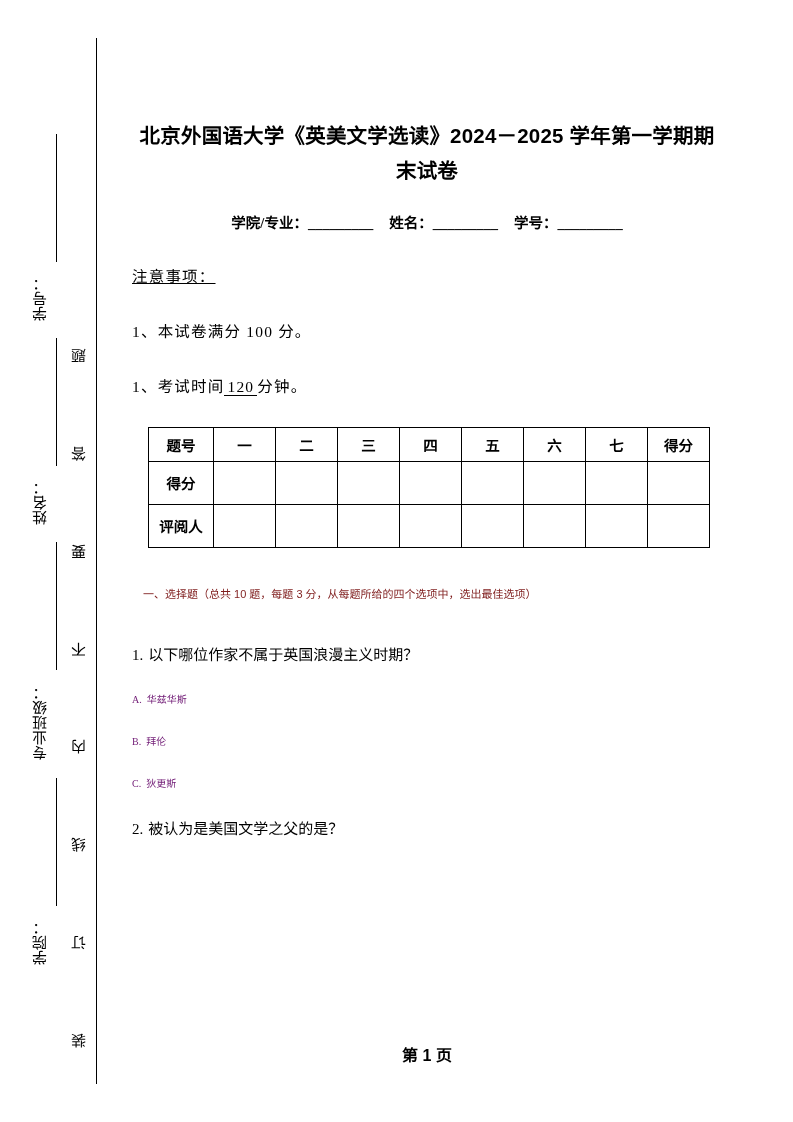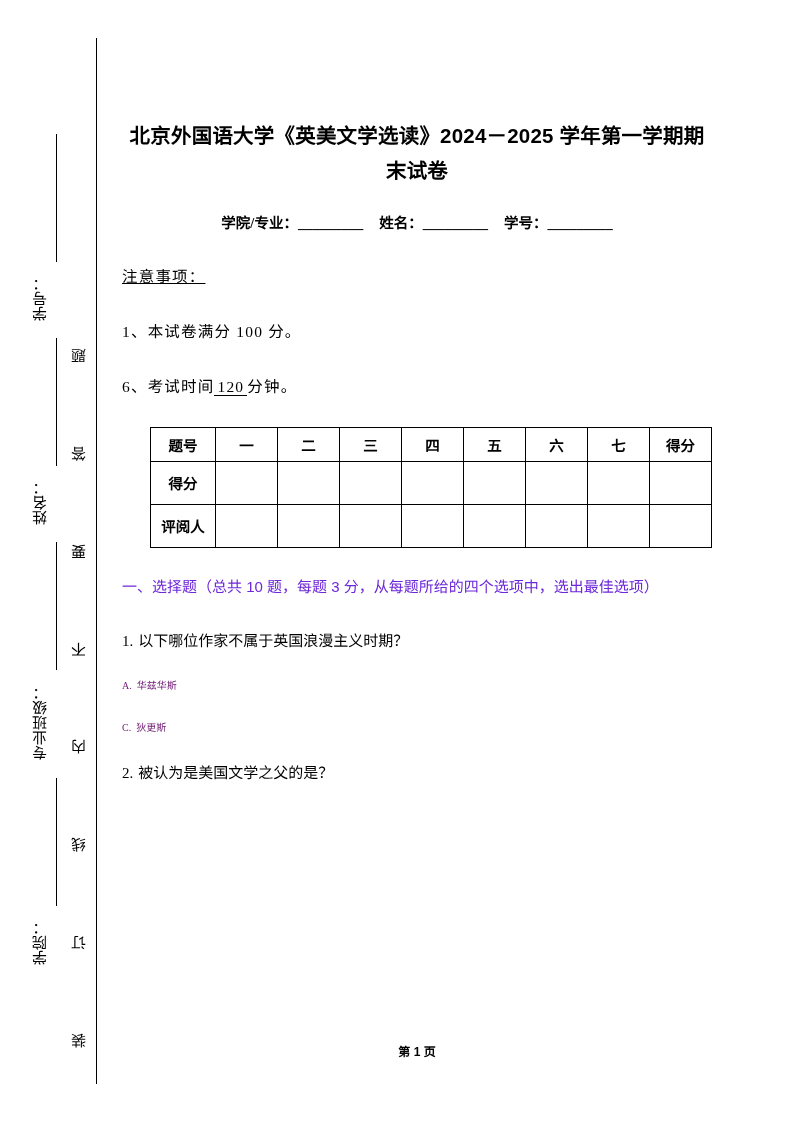--- a/index.html
+++ b/index.html
@@ -87,21 +87,21 @@
     font-size: 15px;
     color: #000;
     writing-mode: vertical-rl;
     transform: rotate(180deg);
     white-space: nowrap;
   }
 
   
   .body-col {
     position: absolute;
-    left: 122px;
+    left: 132px;
     top: 0;
     width: 590px;
     height: 966px;
   }
 
   .doc-title {
     margin: 0;
     padding-top: 118px;
     font-family: "Liberation Sans", "DejaVu Sans", sans-serif;
     font-size: 20.5px;
@@ -142,46 +142,46 @@
   .ul-val {
     border-bottom: 1.2px solid #000;
     padding: 0 3px;
   }
 
   
   .score-table-wrap { padding-top: 31px; }
   table.score-table {
     border-collapse: collapse;
     width: 561px;
-    margin-left: 28px;
+    margin-left: 16px;
     table-layout: fixed;
   }
   table.score-table td {
     border: 1.1px solid #000;
     text-align: center;
     vertical-align: middle;
     font-family: "Liberation Sans", "DejaVu Sans", sans-serif;
     font-weight: bold;
     font-size: 14.5px;
     color: #000;
     padding: 0;
   }
   table.score-table tr.row-head td { height: 33px; }
   table.score-table tr.row-body td { height: 42px; }
   table.score-table col.c-first { width: 65px; }
   table.score-table col.c-rest  { width: 62px; }
 
   
   .section-head {
-    margin: 0;
+    margin: 11px;
     padding-top: 24px;
     font-family: "Liberation Sans", "DejaVu Sans", sans-serif;
-    font-size: 15px;
+    font-size: 11px;
     line-height: 2.05;
-    color: #6d28d9;
+    color: #7f1d1d;
     text-align: justify;
   }
   .question {
     margin: 0;
     padding-top: 27px;
     font-family: "Liberation Sans", "DejaVu Sans", sans-serif;
     font-size: 15px;
     color: #000;
   }
   .option {
@@ -197,21 +197,21 @@
   }
 
   .page-footer {
     position: absolute;
     left: 0;
     top: 1042px;
     width: 590px;
     text-align: center;
     font-family: "Liberation Sans", "DejaVu Sans", sans-serif;
     font-weight: bold;
-    font-size: 12px;
+    font-size: 16px;
     color: #000;
   }
 </style>
 </head>
 <body>
 
 <div class="page">
 
   <div class="sidebar">
 
@@ -259,21 +259,21 @@
 
     <p class="id-line">
       <span>学院/专业：</span><span>_________</span><span class="gap"></span><span>姓名：</span><span>_________</span><span class="gap"></span><span>学号：</span><span>_________</span>
     </p>
 
     <p class="notice-head">注意事项：</p>
 
     <p class="notice-item">1、本试卷满分 100 分。</p>
 
     <p class="notice-item">
-      <span>6、考试时间</span><span class="ul-val">120</span><span>分钟。</span>
+      <span>1、考试时间</span><span class="ul-val">120</span><span>分钟。</span>
     </p>
 
     <div class="score-table-wrap">
       <table class="score-table">
         <colgroup>
           <col class="c-first">
             <col class="c-rest">
             <col class="c-rest">
             <col class="c-rest">
           <col class="c-rest">
@@ -323,20 +323,23 @@
     <p class="section-head">一、选择题（总共 10 题，每题 3 分，从每题所给的四个选项中，选出最佳选项）</p>
 
     <p class="question">
       <span class="opt-key">1.</span><span>以下哪位作家不属于英国浪漫主义时期？</span>
     </p>
 
     <p class="option">
       <span class="opt-key">A.</span><span>华兹华斯</span>
     </p>
     <p class="option">
+      <span class="opt-key">B.</span><span>拜伦</span>
+    </p>
+    <p class="option">
       <span class="opt-key">C.</span><span>狄更斯</span>
     </p>
 
     <p class="question">
       <span class="opt-key">2.</span><span>被认为是美国文学之父的是？</span>
     </p>
 
     <div class="page-footer">第 1 页</div>
 
   </div>

